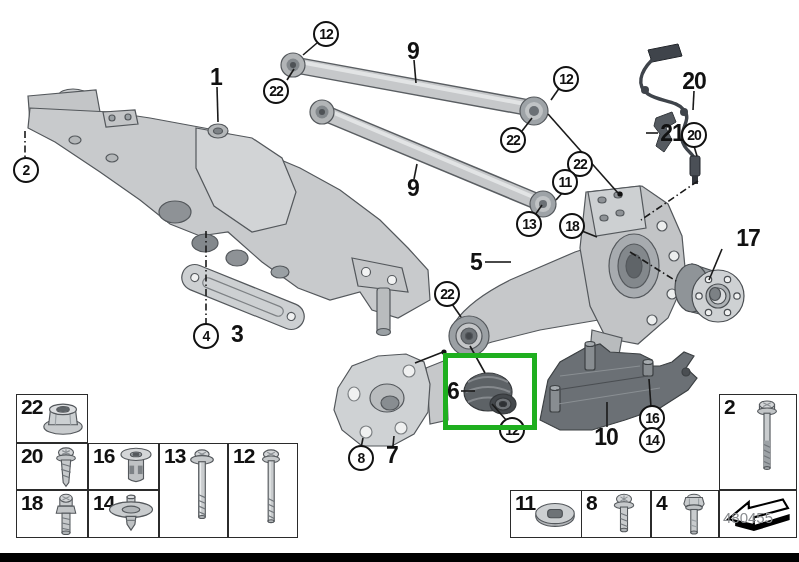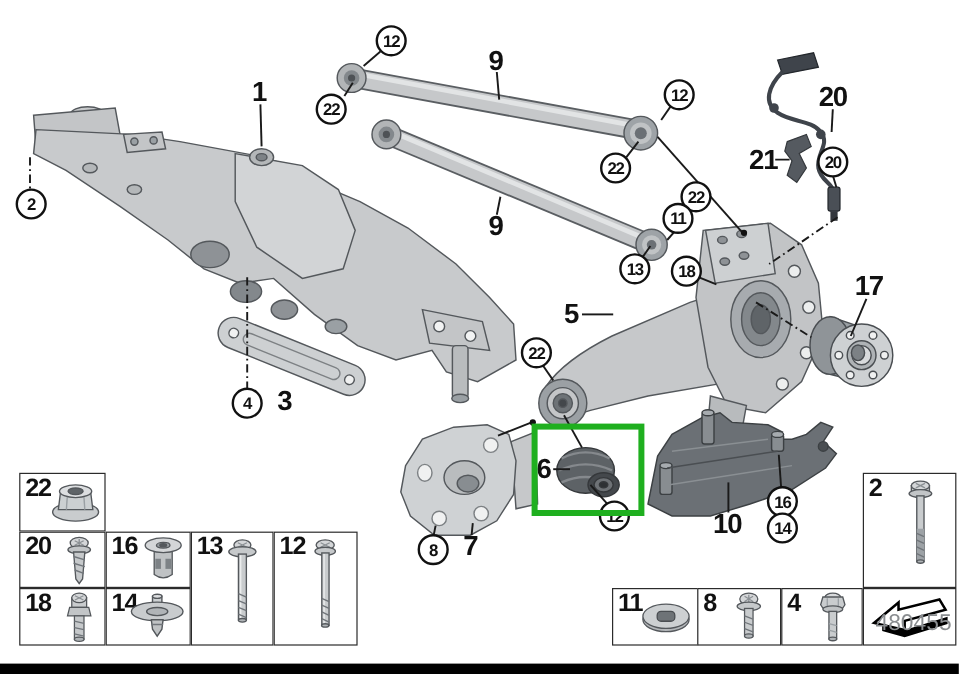--- a/index.html
+++ b/index.html
@@ -11,22 +11,22 @@
           font-weight:bold;font-size:23px;color:#111;letter-spacing:-1px;}
   .callout{position:absolute;z-index:3;transform:translate(-50%,-50%);
            width:22px;height:22px;border:2px solid #111;border-radius:50%;
            background:#fff;color:#111;font-weight:bold;font-size:14px;
            line-height:22px;text-align:center;letter-spacing:-1px;}
   .green-box{position:absolute;z-index:5;left:443px;top:353px;width:94px;height:77px;
              border:5px solid #1faf1f;box-sizing:border-box;background:transparent;}
   .fcell{position:absolute;z-index:4;border:1.5px solid #2b2b2b;box-sizing:border-box;background:#fff;}
   .cellnum{position:absolute;top:0px;left:4px;font-weight:bold;font-size:21px;color:#111;letter-spacing:-1px;}
   .cellicon{position:absolute;}
-  .doc-number{position:absolute;z-index:4;left:723px;top:509px;width:70px;text-align:right;
-              font-size:19px;color:#8a8d90;}
+  .doc-number{position:absolute;z-index:4;left:723px;top:509px;width:70px;
+              font-size:15px;color:#8a8d90;}
   .bottom-bar{position:absolute;z-index:6;left:0;top:553px;width:799px;height:9px;background:#000;}
 </style>
 </head>
 <body>
 
 <div class="stage">
 
 <svg class="art" width="799" height="562" viewBox="0 0 799 562">
 
   <g stroke="#54585c" stroke-width="1.2">
@@ -205,23 +205,23 @@
 </svg>
 
 <div class="plabel" style="left:216px;top:77px">1</div>
 <div class="plabel" style="left:237px;top:334px">3</div>
 <div class="plabel" style="left:476px;top:262px">5</div>
 <div class="plabel" style="left:453px;top:391px">6</div>
 <div class="plabel" style="left:392px;top:455px">7</div>
 <div class="plabel" style="left:413px;top:51px">9</div>
 <div class="plabel" style="left:413px;top:188px">9</div>
 <div class="plabel" style="left:606px;top:437px">10</div>
-<div class="plabel" style="left:724px;top:238px">17</div>
+<div class="plabel" style="left:748px;top:238px">17</div>
 <div class="plabel" style="left:694px;top:81px">20</div>
-<div class="plabel" style="left:636px;top:133px">21</div>
+<div class="plabel" style="left:672px;top:133px">21</div>
 
 <div class="callout" style="left:26px;top:170px">2</div>
 <div class="callout" style="left:206px;top:336px">4</div>
 <div class="callout" style="left:361px;top:458px">8</div>
 <div class="callout" style="left:326px;top:34px">12</div>
 <div class="callout" style="left:276px;top:91px">22</div>
 <div class="callout" style="left:566px;top:79px">12</div>
 <div class="callout" style="left:513px;top:140px">22</div>
 <div class="callout" style="left:580px;top:164px">22</div>
 <div class="callout" style="left:565px;top:182px">11</div>

